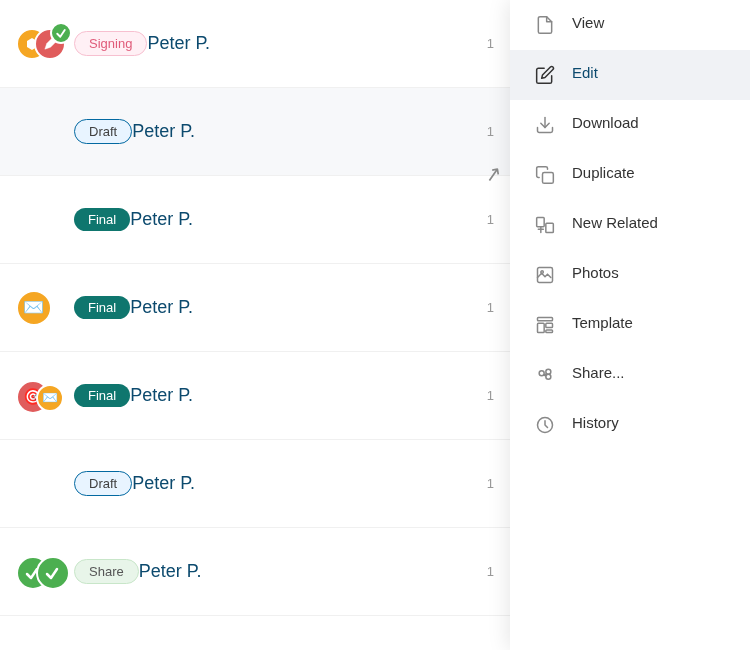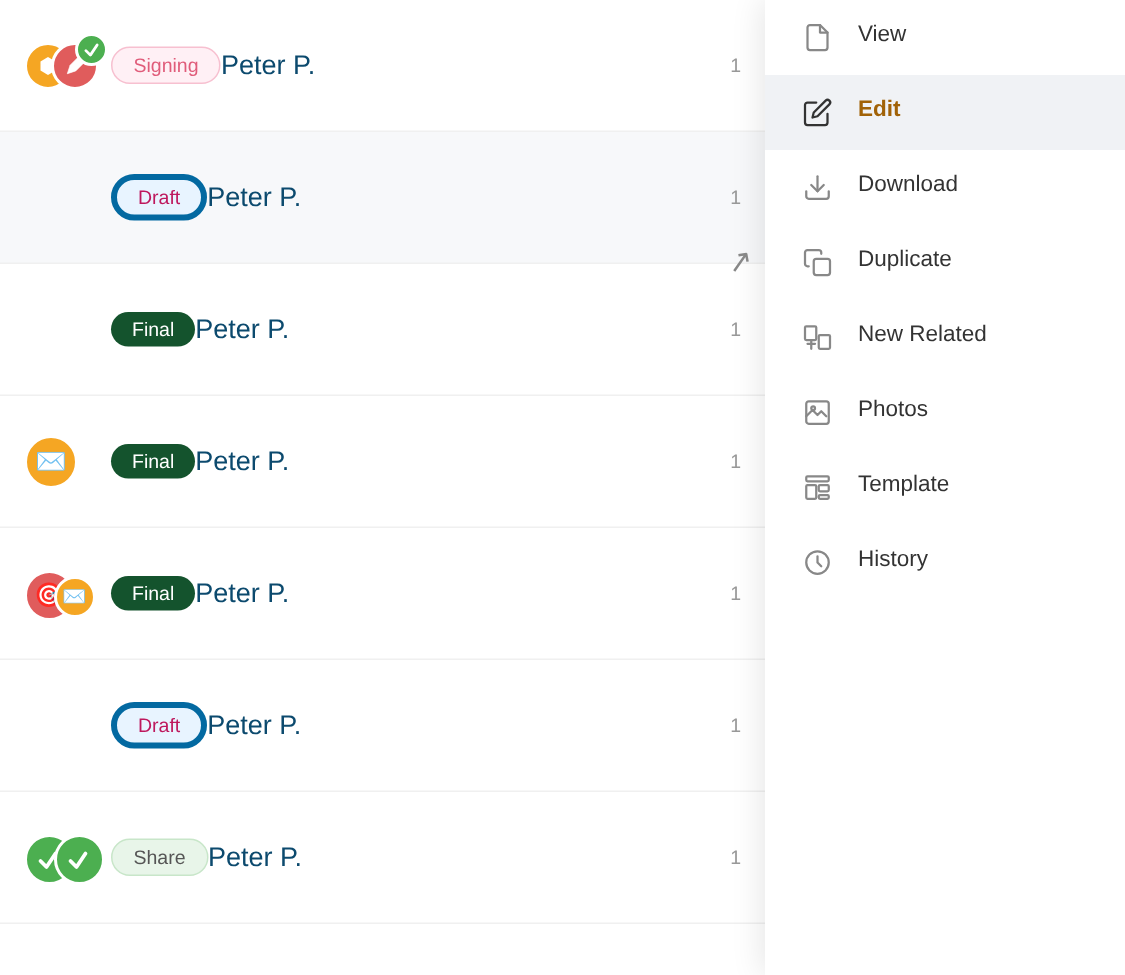--- a/index.html
+++ b/index.html
@@ -61,25 +61,25 @@
       flex-shrink: 0;
     }
 
     .badge-signing {
       background: #fff0f5;
       color: #e05c7a;
       border: 1px solid #f7c0d0;
     }
     .badge-draft {
       background: #e8f4ff;
-      color: #be185d;
-      border: 4px solid #0369a1;
+      color: #404040;
+      border: 1px solid #0369a1;
     }
     .badge-final {
-      background: #14532d;
+      background: #0f766e;
       color: #fff;
     }
     .badge-signed {
       background: #e8f5e9;
       color: #555;
       border: 1px solid #c8e6c9;
     }
 
     .person-name {
       color: #0c4a6e;
@@ -262,21 +262,21 @@
     <span>View</span>
   </div>
 
   <div class="menu-item active">
     <span class="menu-icon">
       <svg viewBox="0 0 24 24" fill="none" stroke="#333" stroke-width="1.8" stroke-linecap="round" stroke-linejoin="round">
         <path d="M11 4H4a2 2 0 0 0-2 2v14a2 2 0 0 0 2 2h14a2 2 0 0 0 2-2v-7"></path>
         <path d="M18.5 2.5a2.121 2.121 0 0 1 3 3L12 15l-4 1 1-4 9.5-9.5z"></path>
       </svg>
     </span>
-    <span style="font-weight:700;color:#a16207;">Edit</span>
+    <span style="font-weight:400;color:#0c4a6e;">Edit</span>
   </div>
 
   <div class="menu-item">
     <span class="menu-icon">
       <svg viewBox="0 0 24 24" fill="none" stroke="#888" stroke-width="1.8" stroke-linecap="round" stroke-linejoin="round">
         <path d="M21 15v4a2 2 0 0 1-2 2H5a2 2 0 0 1-2-2v-4"></path>
         <polyline points="7 10 12 15 17 10"></polyline>
         <line x1="12" y1="15" x2="12" y2="3"></line>
       </svg>
     </span>
@@ -321,20 +321,31 @@
       <svg viewBox="0 0 24 24" fill="none" stroke="#888" stroke-width="1.8" stroke-linecap="round" stroke-linejoin="round">
         <rect x="3" y="3" width="18" height="4" rx="1"></rect>
         <rect x="3" y="10" width="8" height="11" rx="1"></rect>
         <rect x="13" y="10" width="8" height="5" rx="1"></rect>
         <rect x="13" y="18" width="8" height="3" rx="1"></rect>
       </svg>
     </span>
     <span>Template</span>
   </div>
 
+  <div class="menu-item">
+    <span class="menu-icon">
+      <svg viewBox="0 0 24 24" fill="none" stroke="#888" stroke-width="1.8" stroke-linecap="round" stroke-linejoin="round">
+        <path d="M16 11c1.66 0 3-1.34 3-3S17.66 5 16 5s-3 1.34-3 3 1.34 3 3 3z"></path>
+        <path d="M8 13c1.66 0 3-1.34 3-3S9.66 7 8 7 5 8.34 5 10s1.34 3 3 3z"></path>
+        <path d="M16 17c1.66 0 3-1.34 3-3s-1.34-3-3-3-3 1.34-3 3 1.34 3 3 3z"></path>
+        <path d="M11 11.5l2 1.5M11 12.5l2-1.5"></path>
+      </svg>
+    </span>
+    <span>Share...</span>
+  </div>
 
   <div class="menu-item">
     <span class="menu-icon">
       <svg viewBox="0 0 24 24" fill="none" stroke="#888" stroke-width="1.8" stroke-linecap="round" stroke-linejoin="round">
         <circle cx="12" cy="12" r="9"></circle>
         <polyline points="12 7 12 12 15 15"></polyline>
       </svg>
     </span>
     <span>History</span>
   </div>

